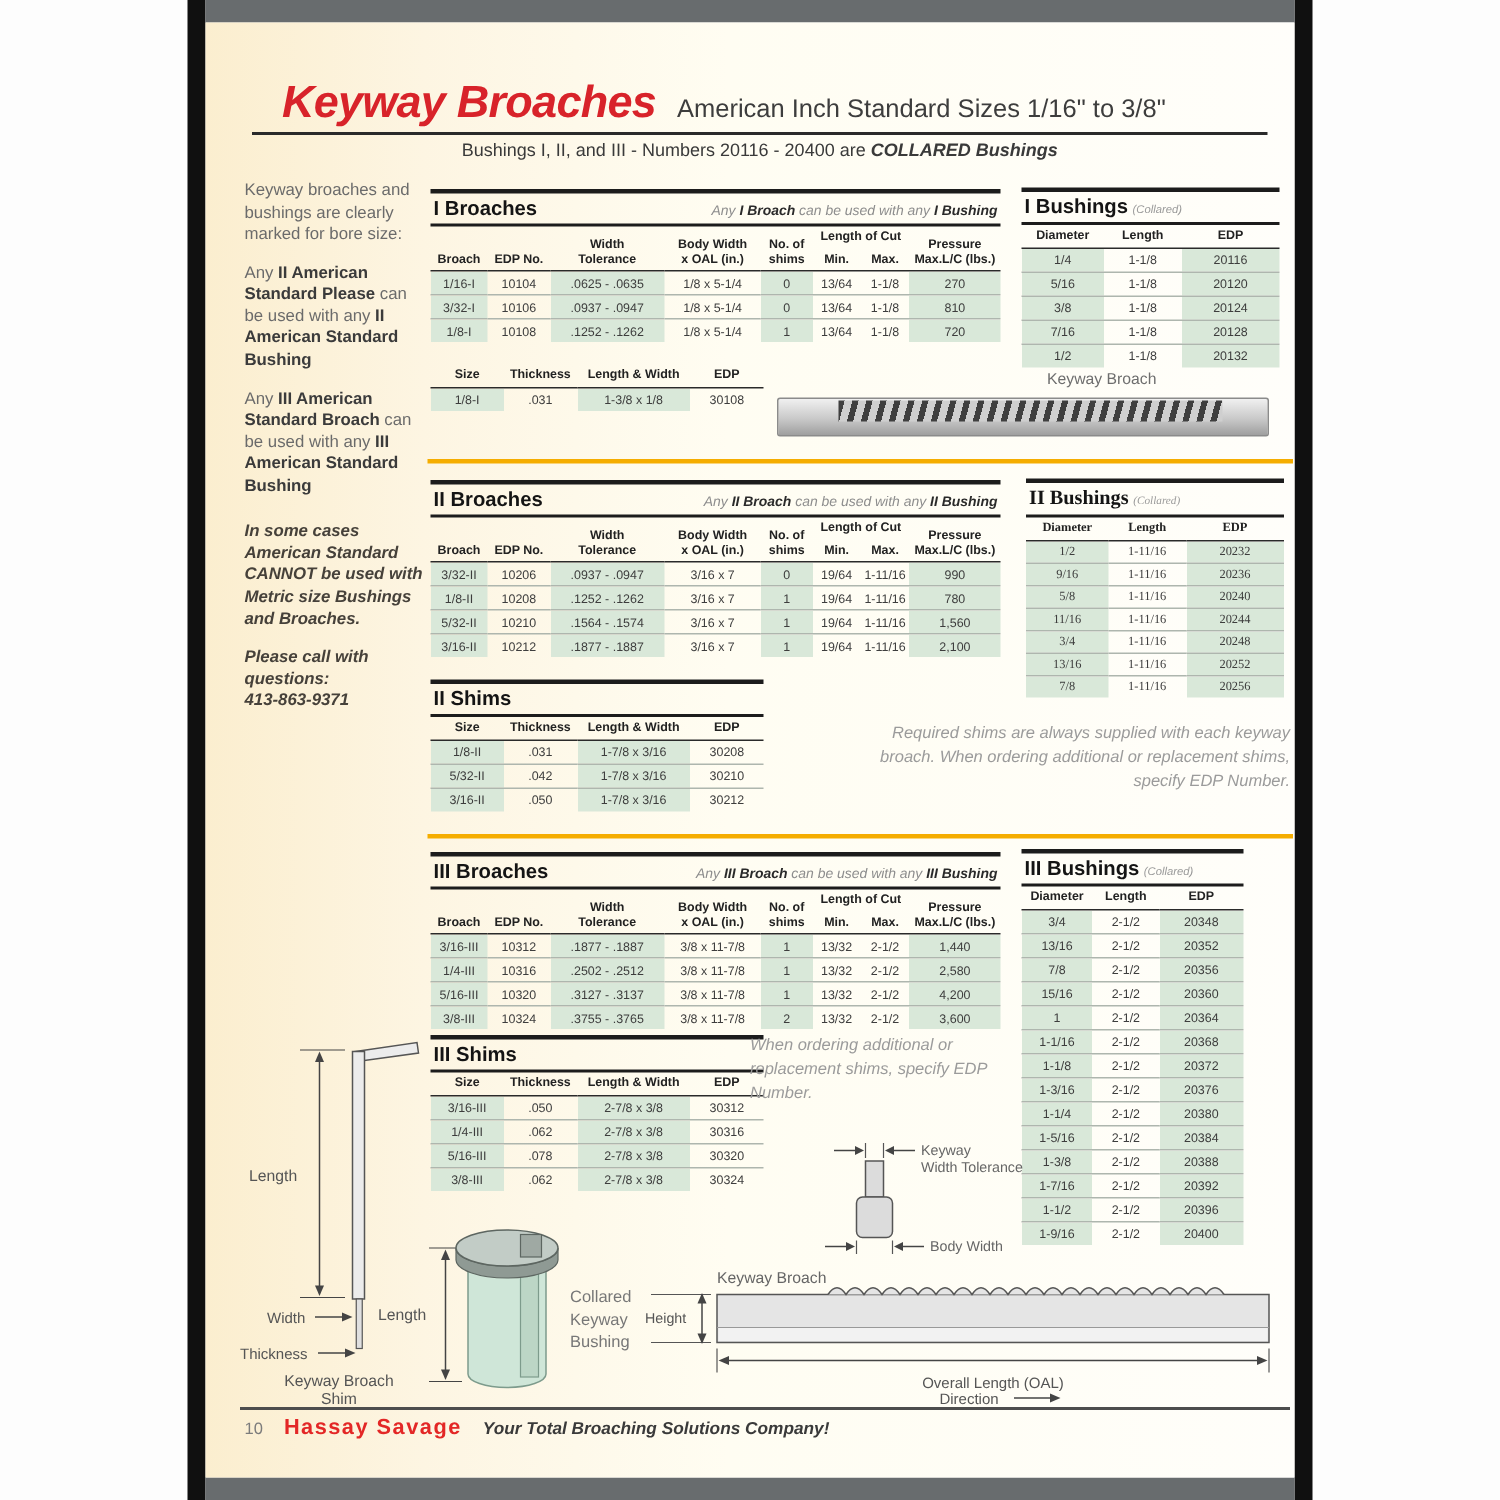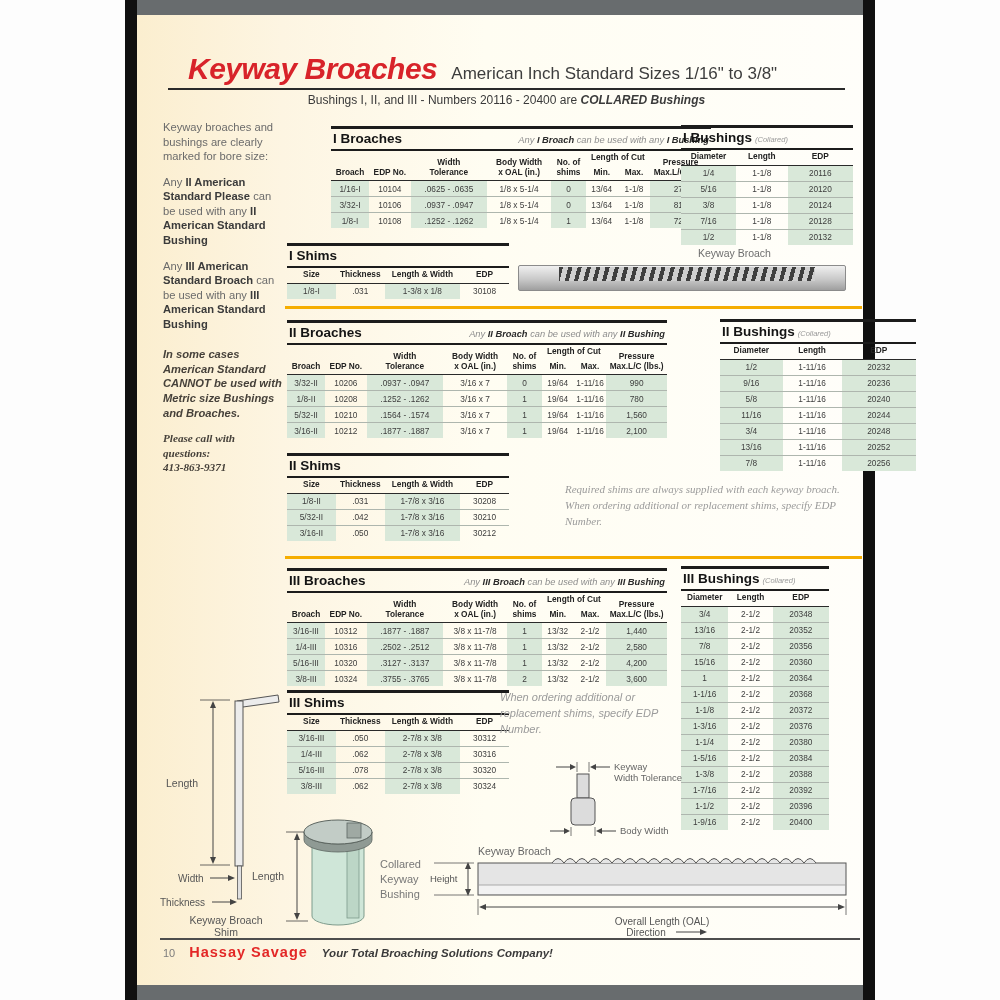--- a/index.html
+++ b/index.html
@@ -16,21 +16,21 @@
   .main-title{font-size:30px;font-weight:bold;font-style:italic;color:#d8232a;letter-spacing:-.5px;}
   .title-suffix{font-size:17px;color:#3d3d3d;}
   .title-rule{position:absolute;left:168px;top:88px;width:677px;height:2px;background:#2a2a2a;}
   .subtitle{position:absolute;left:168px;top:93px;width:677px;text-align:center;font-size:12px;color:#3a3a3a;}
   .subtitle b{font-style:italic;}
   
   .sidebar{position:absolute;left:163px;top:120px;width:120px;font-size:11.2px;line-height:1.3;color:#6b6b6b;}
   .sidebar p{margin:0 0 11px 0;}
   .sidebar b{color:#3b3b3b;}
   .sidebar .warn{font-weight:bold;font-style:italic;color:#46413a;margin-top:16px;}
-  .sidebar .call{font-weight:bold;font-style:italic;color:#46413a;margin-top:0;font-family:Liberation Serif, serif;}
+  .sidebar .call{font-weight:bold;font-style:italic;color:#46413a;margin-top:0;}
   
   .tbl{position:absolute;}
   .tbl-title{display:flex;justify-content:space-between;align-items:baseline;
              border-top:3px solid #1c1c1c;border-bottom:2px solid #1c1c1c;padding:2px 2px 3px;}
   .tbl-title .t{font-size:13.5px;font-weight:bold;color:#141414;white-space:nowrap;}
   .tbl-title .sfx{font-size:7.5px;font-style:italic;font-weight:normal;color:#9a9a9a;margin-left:3px;}
   .tbl-title .n{font-size:9.3px;font-style:italic;color:#8d8d8d;text-align:right;}
   .tbl-title .n b{color:#2a2a2a;}
   .tbl table{width:100%;border-collapse:collapse;table-layout:fixed;}
   .tbl th{font-size:8.3px;font-weight:bold;color:#222;padding:2px 1px 3px;line-height:1.15;
@@ -77,21 +77,21 @@
   </div>
 
   <div class="sidebar">
     <p>Keyway broaches and bushings are clearly marked for bore size:</p>
     <p><span>Any </span><b>II American Standard Please</b><span> can be used with any </span><b>II American Standard Bushing</b></p>
     <p><span>Any </span><b>III American Standard Broach</b><span> can be used with any </span><b>III American Standard Bushing</b></p>
     <p class="warn">In some cases American Standard CANNOT be used with Metric size Bushings and Broaches.</p>
     <p class="call"><span>Please call with questions:</span><br><span>413-863-9371</span></p>
   </div>
 
-  <div class="tbl broach-tbl" style="left:287px;top:126px;width:380px;margin-left:44px;">
+  <div class="tbl broach-tbl" style="left:287px;top:126px;width:380px;">
     <div class="tbl-title">
       <span class="t">I Broaches</span>
       <span class="n"><span>Any </span><b>I Broach</b><span> can be used with any </span><b>I Bushing</b></span>
     </div>
     <div>
         <table>
           <thead>
             <tr>
               <th rowspan="2" style="width: 10%;">Broach</th>
               <th rowspan="2" style="width: 11%;">EDP No.</th>
@@ -184,23 +184,20 @@
               <td>1/2</td>
               <td>1-1/8</td>
               <td>20132</td>
             </tr>
           </tbody>
         </table>
       </div>
   </div>
 
   <div class="tbl shim-tbl" style="left:287px;top:243px;width:222px;">
-    <div class="tbl-title">
-      <span class="t">I Shims</span>
-    </div>
     <div>
         <table>
           <thead>
             <tr>
               <th style="width: 22%;">Size</th>
               <th style="width: 22%;">Thickness</th>
               <th style="width: 34%;">Length &amp; Width</th>
               <th style="width: 22%;">EDP</th>
             </tr>
           </thead>
@@ -288,21 +285,21 @@
               <td>1</td>
               <td>19/64</td>
               <td>1-11/16</td>
               <td>2,100</td>
             </tr>
           </tbody>
         </table>
       </div>
   </div>
 
-  <div class="tbl bush-tbl" style="left:720px;top:319px;width:196px;">
+  <div class="tbl bush-tbl" style="left:684px;top:319px;width:172px;font-family:Liberation Serif, serif;">
     <div class="tbl-title">
       <span class="t"><span>II Bushings</span><span class="sfx">(Collared)</span></span>
     </div>
     <div>
         <table>
           <thead>
             <tr>
               <th style="width: 32%;">Diameter</th>
               <th style="width: 30%;">Length</th>
               <th style="width: 38%;">EDP</th>
@@ -380,21 +377,21 @@
               <td>3/16-II</td>
               <td>.050</td>
               <td>1-7/8 x 3/16</td>
               <td>30212</td>
             </tr>
           </tbody>
         </table>
       </div>
   </div>
 
-  <div class="note" style="left:565px;top:482px;width:295px;font-family:Liberation Serif, serif;">Required shims are always supplied with each keyway broach.  When ordering additional or replacement shims, specify EDP Number.</div>
+  <div class="note" style="left:565px;top:482px;width:295px;text-align:right;">Required shims are always supplied with each keyway broach.  When ordering additional or replacement shims, specify EDP Number.</div>
 
   <div class="rule-yellow" style="top:556px;"></div>
 
   <div class="tbl broach-tbl" style="left:287px;top:568px;width:380px;">
     <div class="tbl-title">
       <span class="t">III Broaches</span>
       <span class="n"><span>Any </span><b>III Broach</b><span> can be used with any </span><b>III Bushing</b></span>
     </div>
     <div>
         <table>

